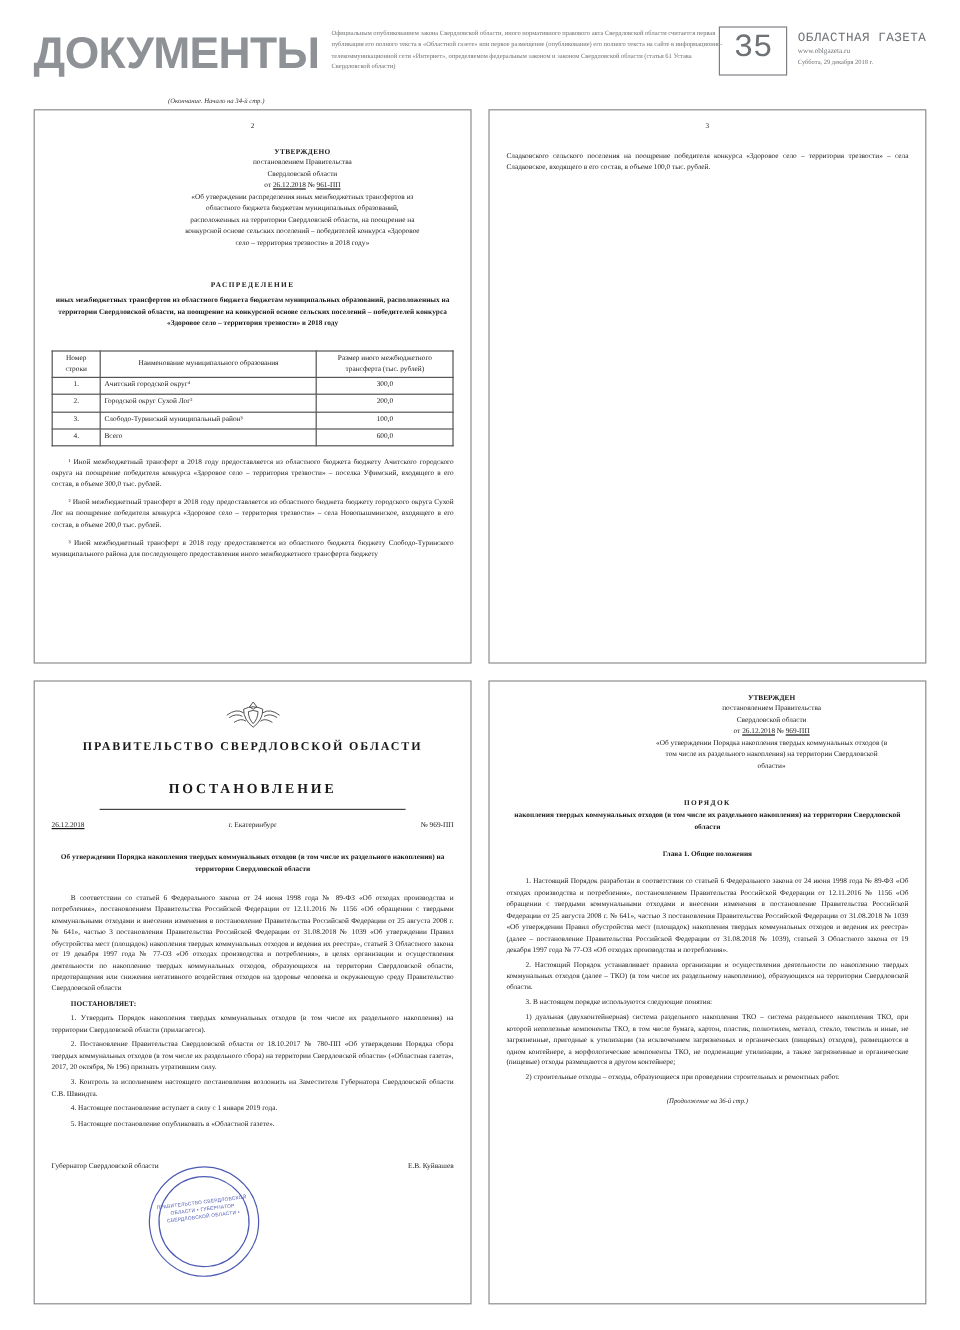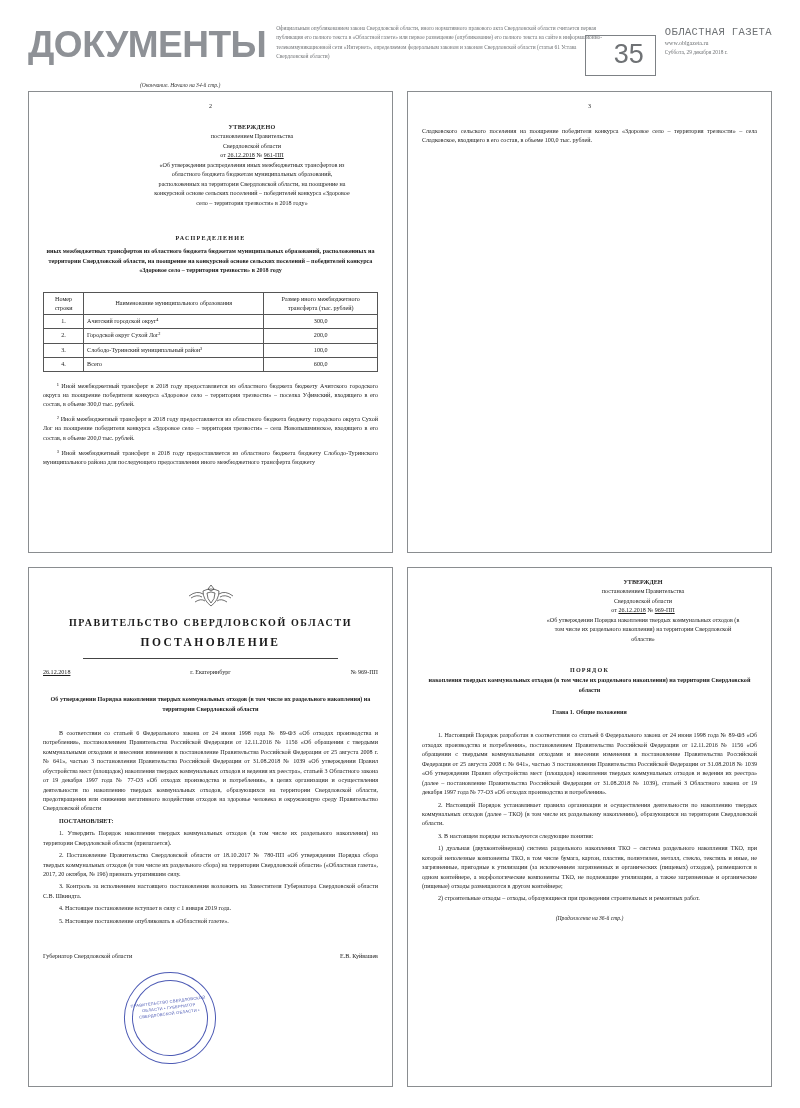--- a/index.html
+++ b/index.html
@@ -33,28 +33,27 @@
     color:#6f7275;
     max-width:330px;
   }
   .mast-right {
     position:absolute; right:0; top:0;
     display:flex; align-items:flex-start; gap:9px;
   }
   .mast-num {
     border:1.3px solid #7d8185;
     color:#6f7275;
-    font-family:Liberation Sans, sans-serif;
+    font-family:Liberation Mono, monospace;
     font-size:27px;
     font-weight:normal;
     line-height:1;
-    padding:5px 11px 7px 28px;
+    padding:5px 11px 7px 11px;
     min-width:44px;
     text-align:center;
-    margin-top:13px;
   }
   .mast-gazeta { text-align:left; margin-top:4px; }
   .mast-gazeta .g1 { font-family:Liberation Mono, monospace; font-size:10.5px; color:#6f7275; letter-spacing:0.4px; }
   .mast-gazeta .g2 { font-size:6px; color:#6f7275; margin-top:2px; }
   .mast-gazeta .g3 { font-size:5.4px; color:#6f7275; margin-top:3px; }
 
   .cont-note {
     font-size:5.6px; font-style:italic; color:#333;
     margin-top:2px; margin-bottom:3px; padding-left:112px;
   }
@@ -110,21 +109,21 @@
   .p2text { margin-top:16px; text-align:justify; line-height:1.55; }
 
   
   .gov-logo { text-align:center; margin-top:4px; }
   .gov-logo svg { display:block; margin:0 auto; }
   .gov-title {
     text-align:center; font-family:"Liberation Serif", serif;
     font-size:10px; font-weight:bold; letter-spacing:1.6px; margin-top:3px;
   }
   .gov-sub {
-    text-align:center; font-size:11.5px; font-weight:bold; letter-spacing:2.4px; margin-top:4px;
+    text-align:center; font-size:11.5px; font-weight:bold; letter-spacing:2.4px; margin-top:20px;
   }
   .gov-rule { border-top:0.8px solid #444; margin:7px 40px 0 40px; }
   .gov-meta { display:flex; justify-content:space-between; margin-top:9px; font-size:6.1px; }
   .gov-meta .date { text-decoration:underline; }
   .gov-meta .city { }
   .gov-meta .num { }
   .gov-head { text-align:center; font-weight:bold; margin-top:18px; line-height:1.6; }
   .body-text { margin-top:14px; text-align:justify; line-height:1.55; }
   .body-text p { margin:0 0 3px 0; text-indent:16px; }
   .postanovlyaet { font-weight:bold; text-indent:0; margin-top:2px; }

